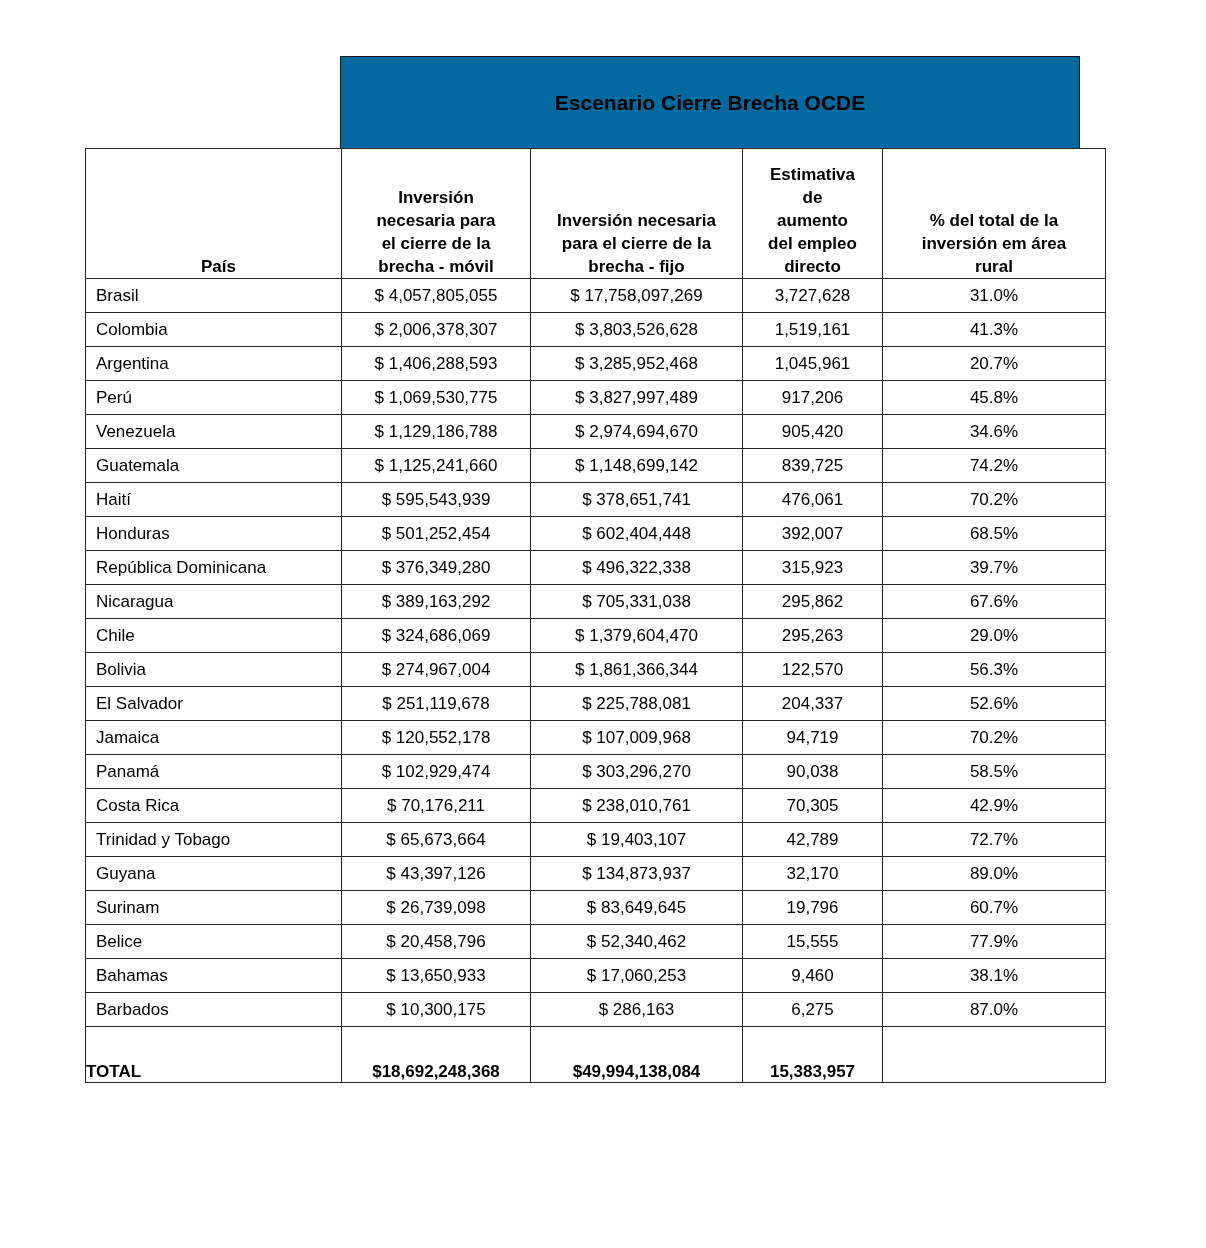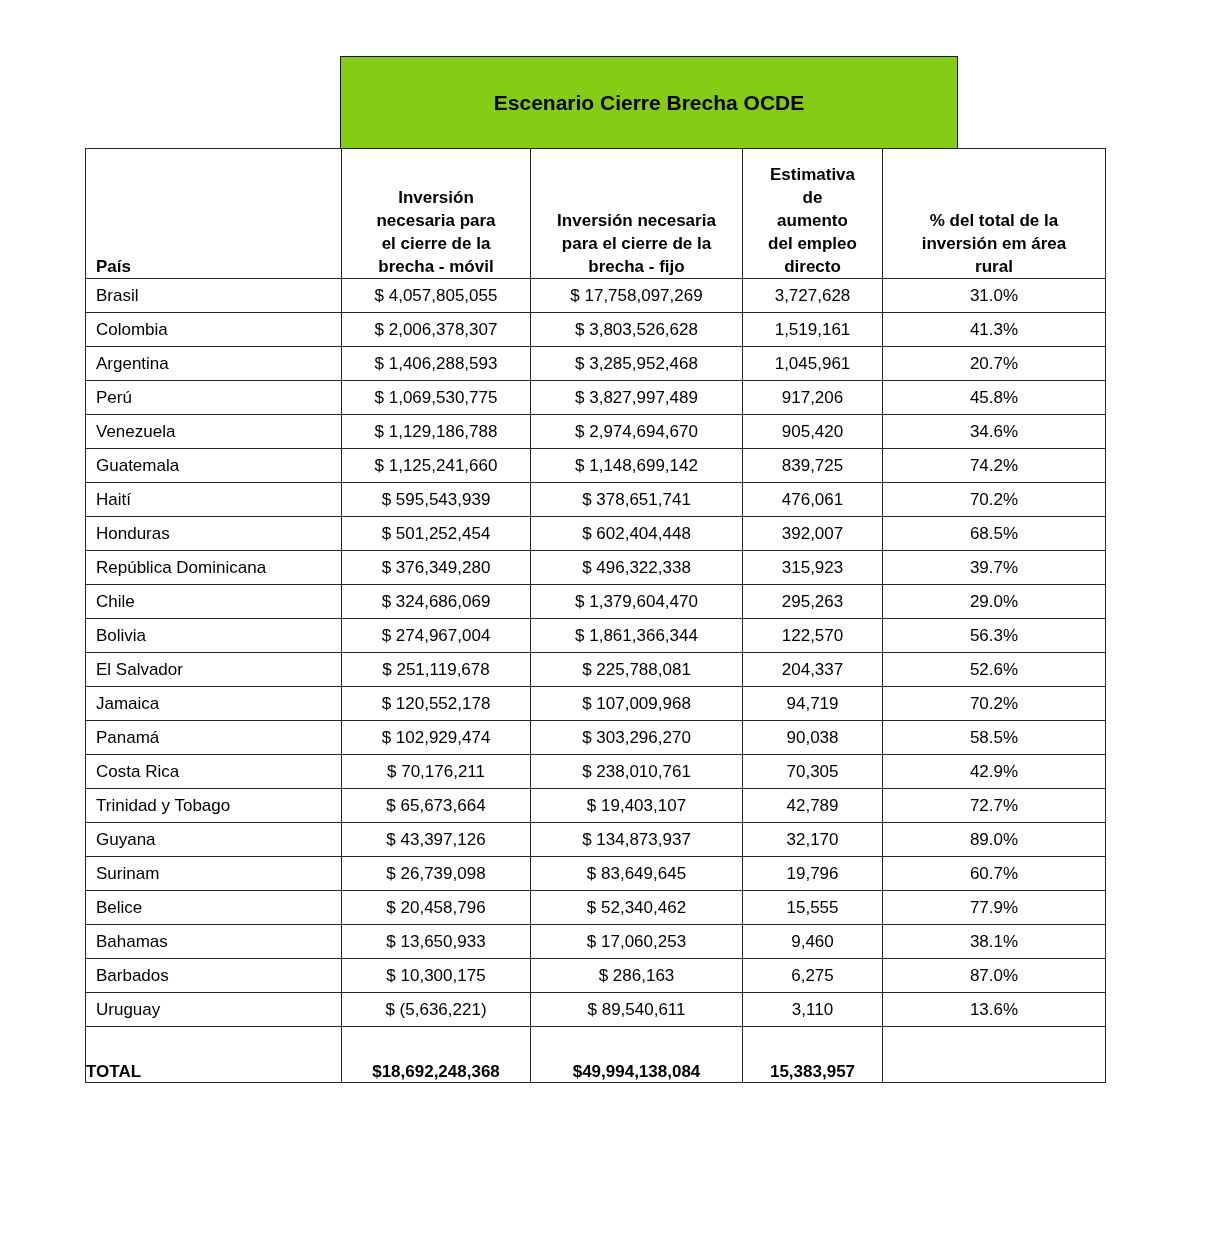--- a/index.html
+++ b/index.html
@@ -12,24 +12,24 @@
     width: 1206px;
     height: 1248px;
     background: #ffffff;
     font-family: "Liberation Sans", sans-serif;
     color: #000000;
   }
   .title-bar {
     position: absolute;
     left: 340px;
     top: 56px;
-    width: 618px;
+    width: 740px;
     height: 93px;
     box-sizing: border-box;
-    background: #84cc16;
+    background: #0369a1;
     border: 1px solid #1a1a1a;
     display: flex;
     align-items: center;
     justify-content: center;
   }
   .title-bar span {
     font-size: 21px;
     font-weight: bold;
   }
   table.main-table {
@@ -50,21 +50,21 @@
   }
   thead tr { height: 130px; }
   thead th {
     font-weight: bold;
     vertical-align: bottom;
     padding-bottom: 6px;
     white-space: pre-line;
     line-height: 23px;
   }
   thead th.pais {
-    text-align: left;
+    text-align: center;
     padding-left: 10px;
   }
   tbody tr { height: 34px; }
   tbody td { vertical-align: middle; }
   tbody td.pais,
   tfoot td.pais {
     text-align: left;
     padding-left: 10px;
   }
   tfoot tr { height: 56px; }
@@ -184,20 +184,27 @@
   </tr>
 
   <tr class="country-row">
     <td class="pais">República Dominicana</td>
     <td>$ 376,349,280</td>
     <td>$ 496,322,338</td>
     <td>315,923</td>
     <td>39.7%</td>
   </tr>
 
+  <tr class="country-row">
+    <td class="pais">Nicaragua</td>
+    <td>$ 389,163,292</td>
+    <td>$ 705,331,038</td>
+    <td>295,862</td>
+    <td>67.6%</td>
+  </tr>
 
   <tr class="country-row">
     <td class="pais">Chile</td>
     <td>$ 324,686,069</td>
     <td>$ 1,379,604,470</td>
     <td>295,263</td>
     <td>29.0%</td>
   </tr>
 
   <tr class="country-row">
@@ -282,27 +289,20 @@
   </tr>
 
   <tr class="country-row">
     <td class="pais">Barbados</td>
     <td>$ 10,300,175</td>
     <td>$ 286,163</td>
     <td>6,275</td>
     <td>87.0%</td>
   </tr>
 
-  <tr class="country-row">
-    <td class="pais">Uruguay</td>
-    <td>$ (5,636,221)</td>
-    <td>$ 89,540,611</td>
-    <td>3,110</td>
-    <td>13.6%</td>
-  </tr>
 </tbody>
     <tfoot>
       <tr class="total-row">
         <td class="pais total-label">TOTAL</td>
         <td>$18,692,248,368</td>
         <td>$49,994,138,084</td>
         <td>15,383,957</td>
         <td></td>
       </tr>
     </tfoot>

